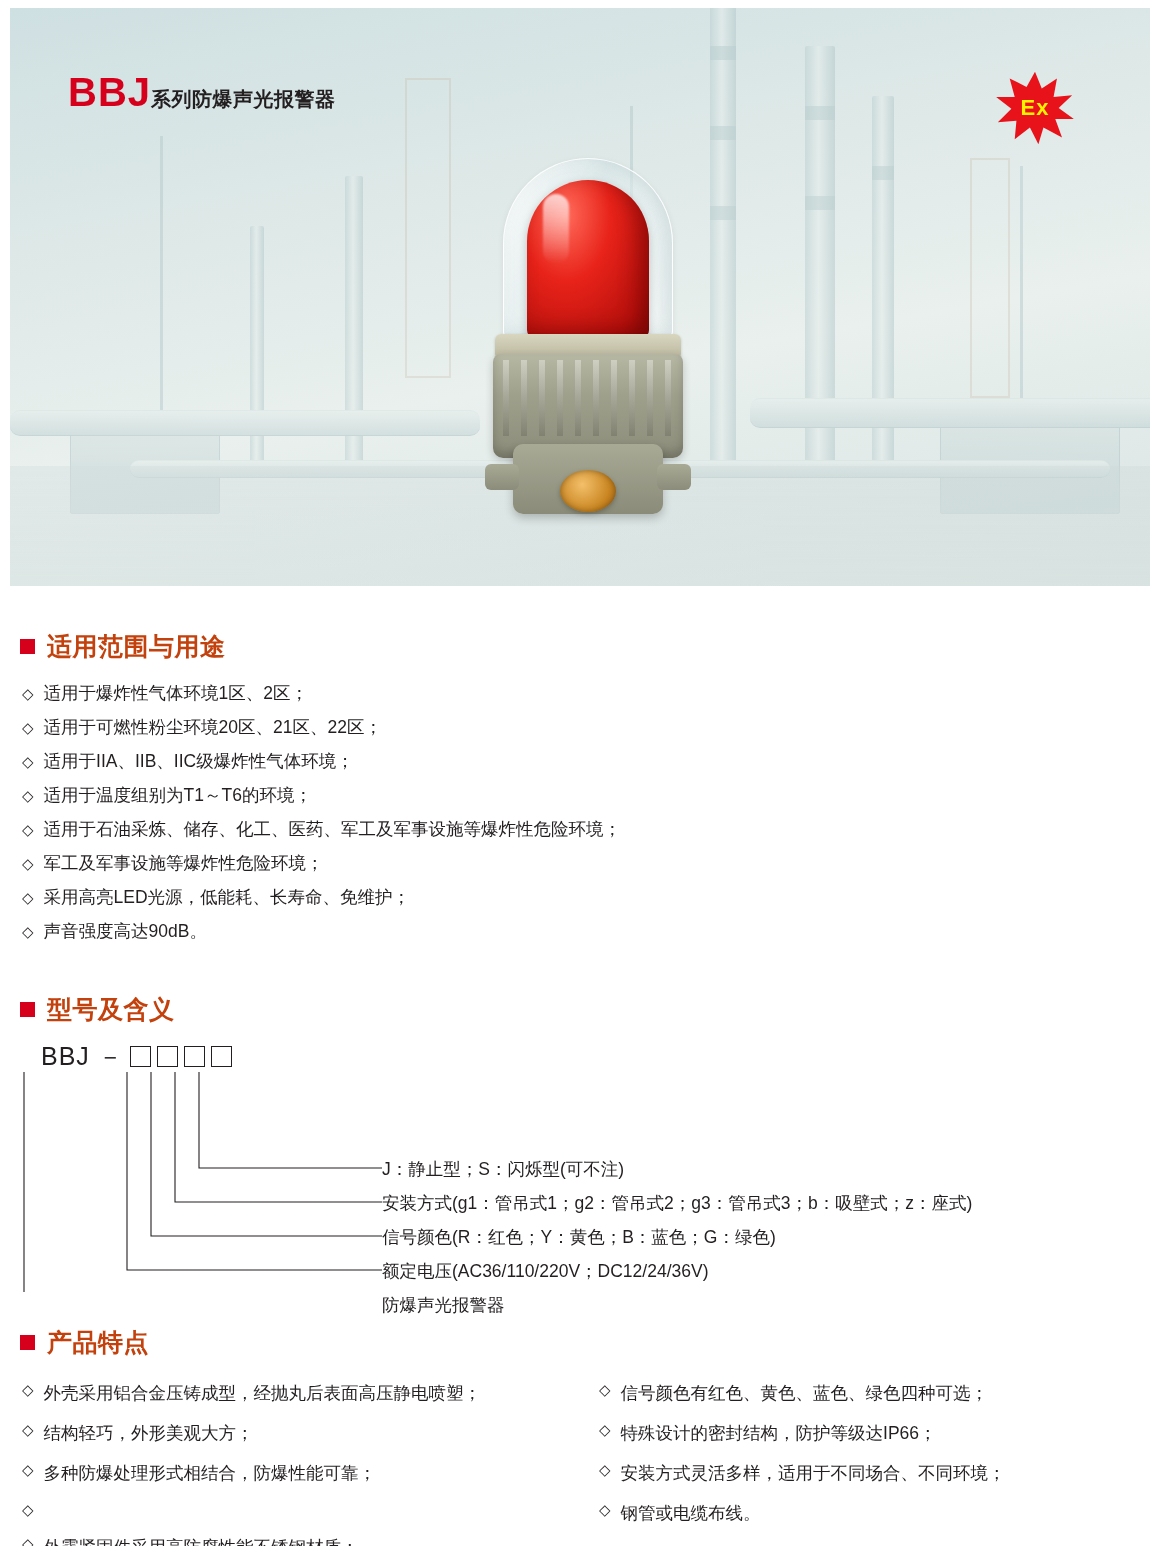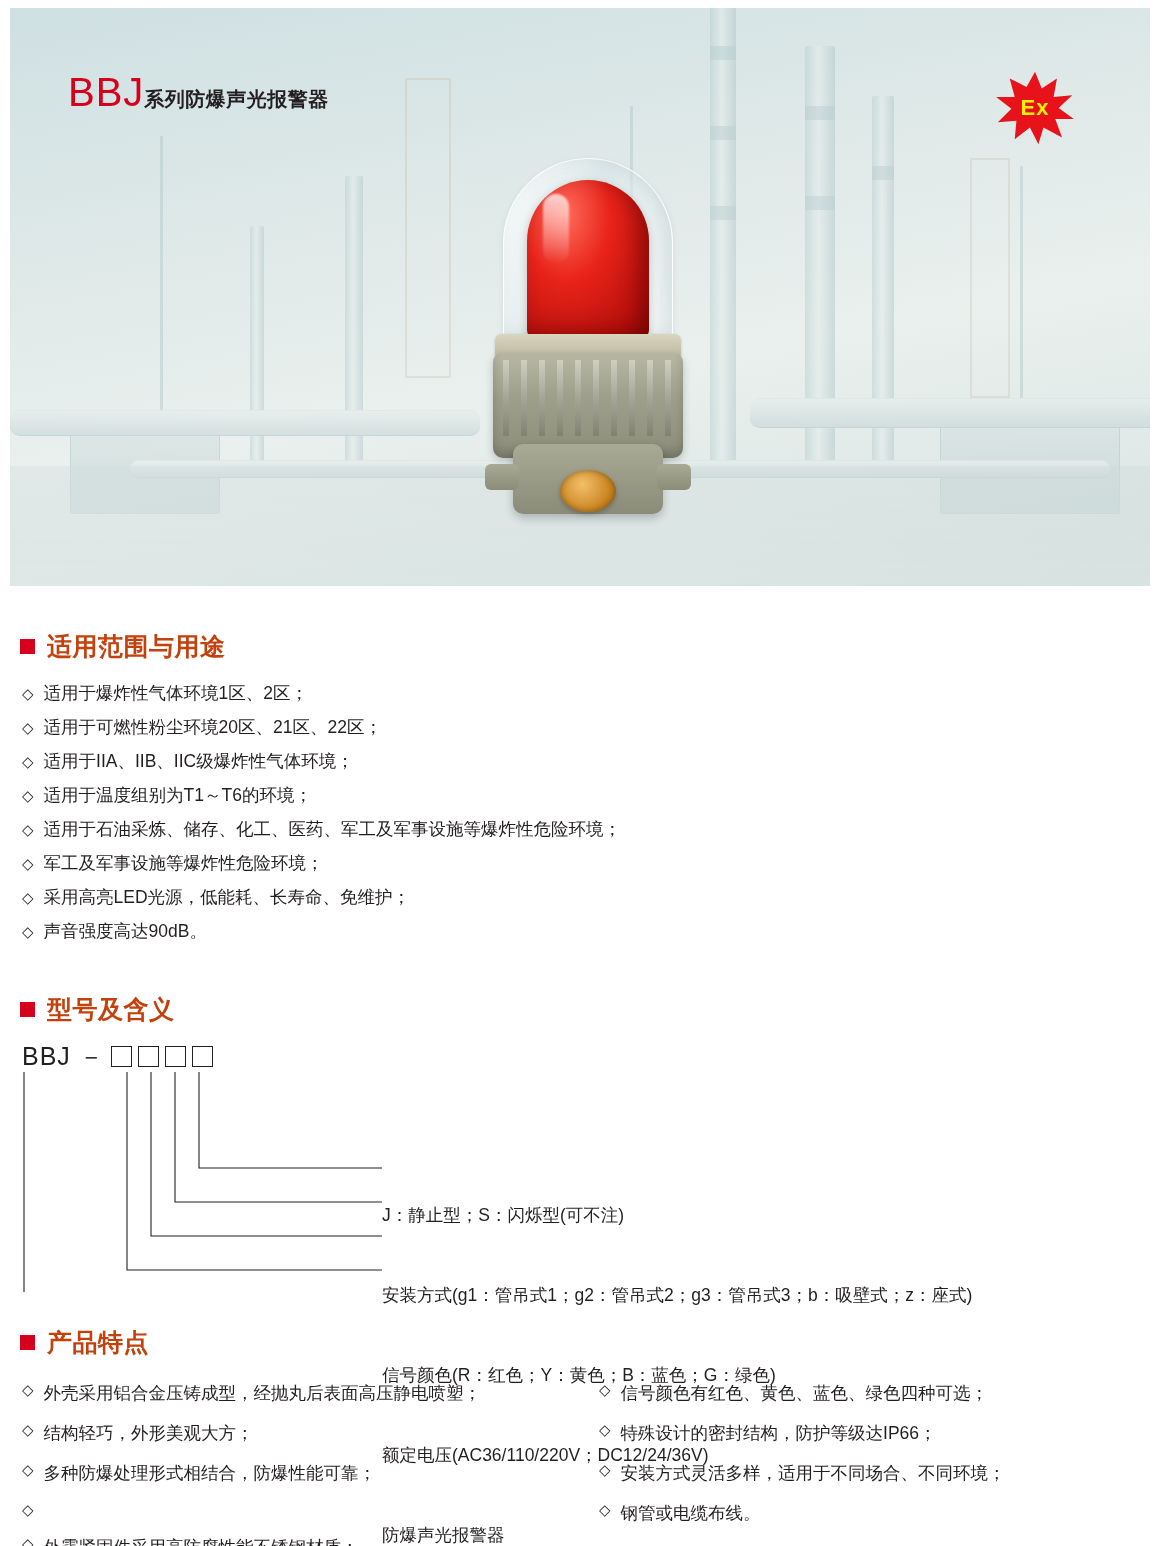--- a/index.html
+++ b/index.html
@@ -50,21 +50,21 @@
   .ground {
     position:absolute; left:0; right:0; bottom:0; height:120px;
     background: linear-gradient(180deg, rgba(190,205,205,.35), rgba(215,226,224,.85));
   }
   .hero-title {
     position: absolute; left: 58px; top: 62px;
     font-size: 31px; font-weight: 700; letter-spacing:.5px;
     white-space: nowrap;
   }
   .hero-title .bbj {
-    color:#d6001c; font-size: 40px; font-weight:400;
+    color:#d6001c; font-size: 40px; font-weight:700;
     font-family:"Liberation Sans", sans-serif; letter-spacing:1px;
   }
   .hero-title .cn { color:#231f20; font-size:20px; font-weight:700; }
 
   
   .ex-mark {
     position:absolute; right: 72px; top: 62px; width: 86px; height: 76px;
   }
   .ex-burst { width:100%; height:100%; display:block; }
   .ex-text {
@@ -143,28 +143,28 @@
     padding: 8px 0; display:flex; align-items:flex-start;
   }
   .dia { flex:0 0 auto; margin-right:10px; color:#231f20; font-size:15px; line-height:1.2; }
 
   
   .model-wrap { position:relative; padding-left: 12px; height: 252px; }
   .model-code {
     font-size: 25px; letter-spacing: 1px; display:flex; align-items:center; gap:6px;
     font-family:"Liberation Sans", sans-serif;
   }
-  .model-code .bbj { font-weight:400; }
+  .model-code .bbj { font-weight:400;margin-left:19px; }
   .box {
     display:inline-block; width:21px; height:21px; border:1.6px solid #231f20;
   }
   .leader-svg { position:absolute; left:0; top:32px; }
   .model-labels { position:absolute; left:372px; top:112px; }
   .model-labels div {
-    font-size:17.5px; height: 34px; line-height:34px; white-space:nowrap;margin-top:46px;
+    font-size:17.5px; height: 34px; line-height:34px; white-space:nowrap;
   }
 
   
   .two-col { display:flex; gap: 16px; padding-left:12px; }
   .two-col ul { flex: 1 1 0; list-style:none; margin:0; padding:0; }
   .two-col li {
     font-size:17.5px; padding: 8px 0; display:flex; align-items:flex-start;
   }
   .col-right { padding-left: 10px !important; }
 </style>

